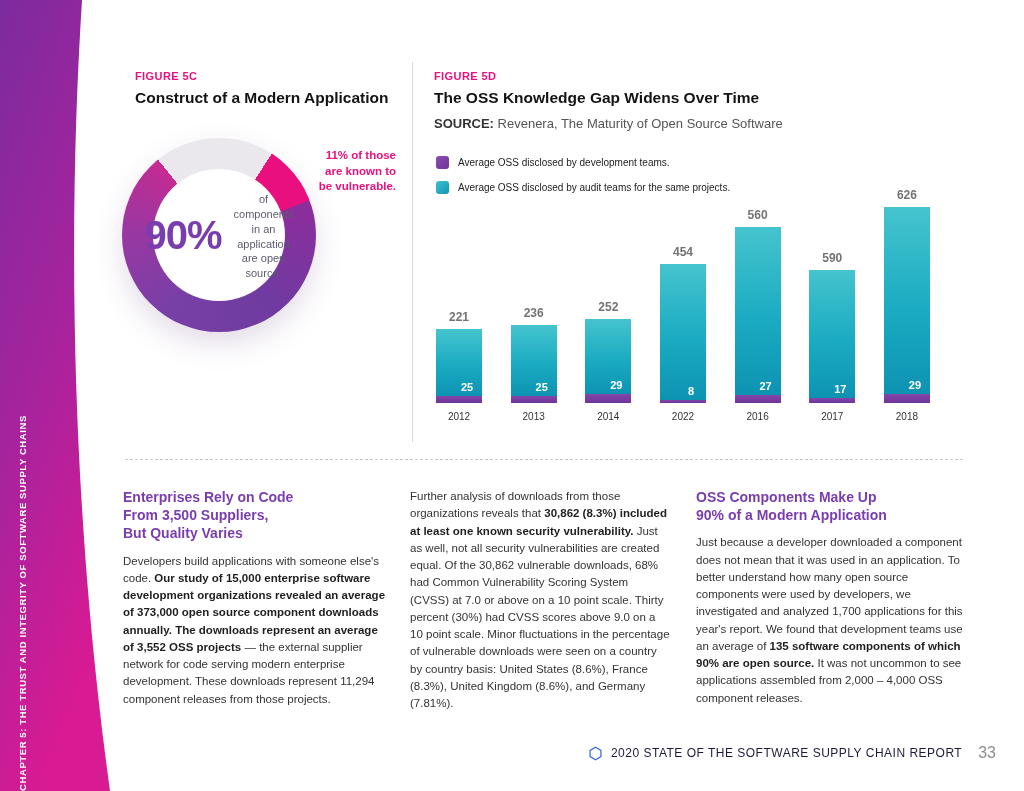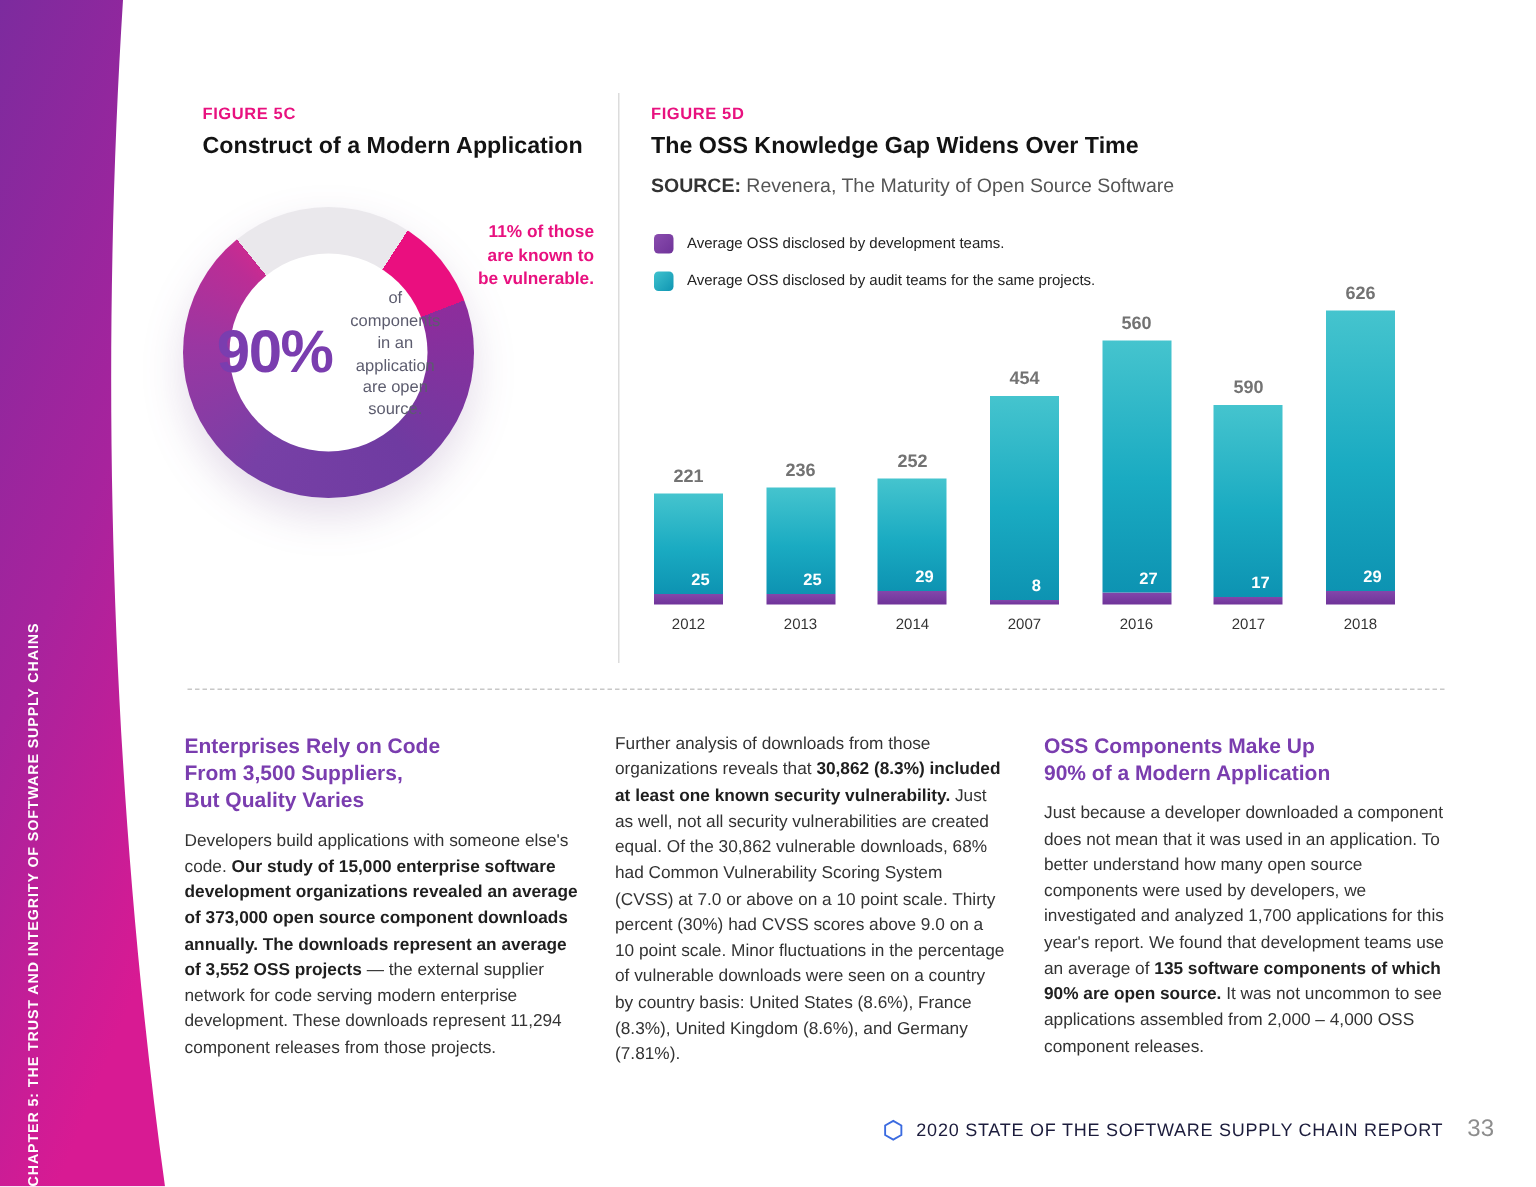--- a/index.html
+++ b/index.html
@@ -160,21 +160,21 @@
         <div class="bar-year">2014</div>
       </div>
       <div class="bar-group">
         <div class="bars-wrap">
           <div class="bar-value">454</div>
           <div class="bar-audit" style="height: 136.2px;">
             <div class="bar-dev-num">8</div>
           </div>
           <div class="bar-dev" style="height: 3px;"></div>
         </div>
-        <div class="bar-year">2007</div>
+        <div class="bar-year">2022</div>
       </div>
       <div class="bar-group">
         <div class="bars-wrap">
           <div class="bar-value">560</div>
           <div class="bar-audit" style="height: 168px;">
             <div class="bar-dev-num">27</div>
           </div>
           <div class="bar-dev" style="height: 8.1px;"></div>
         </div>
         <div class="bar-year">2016</div>

